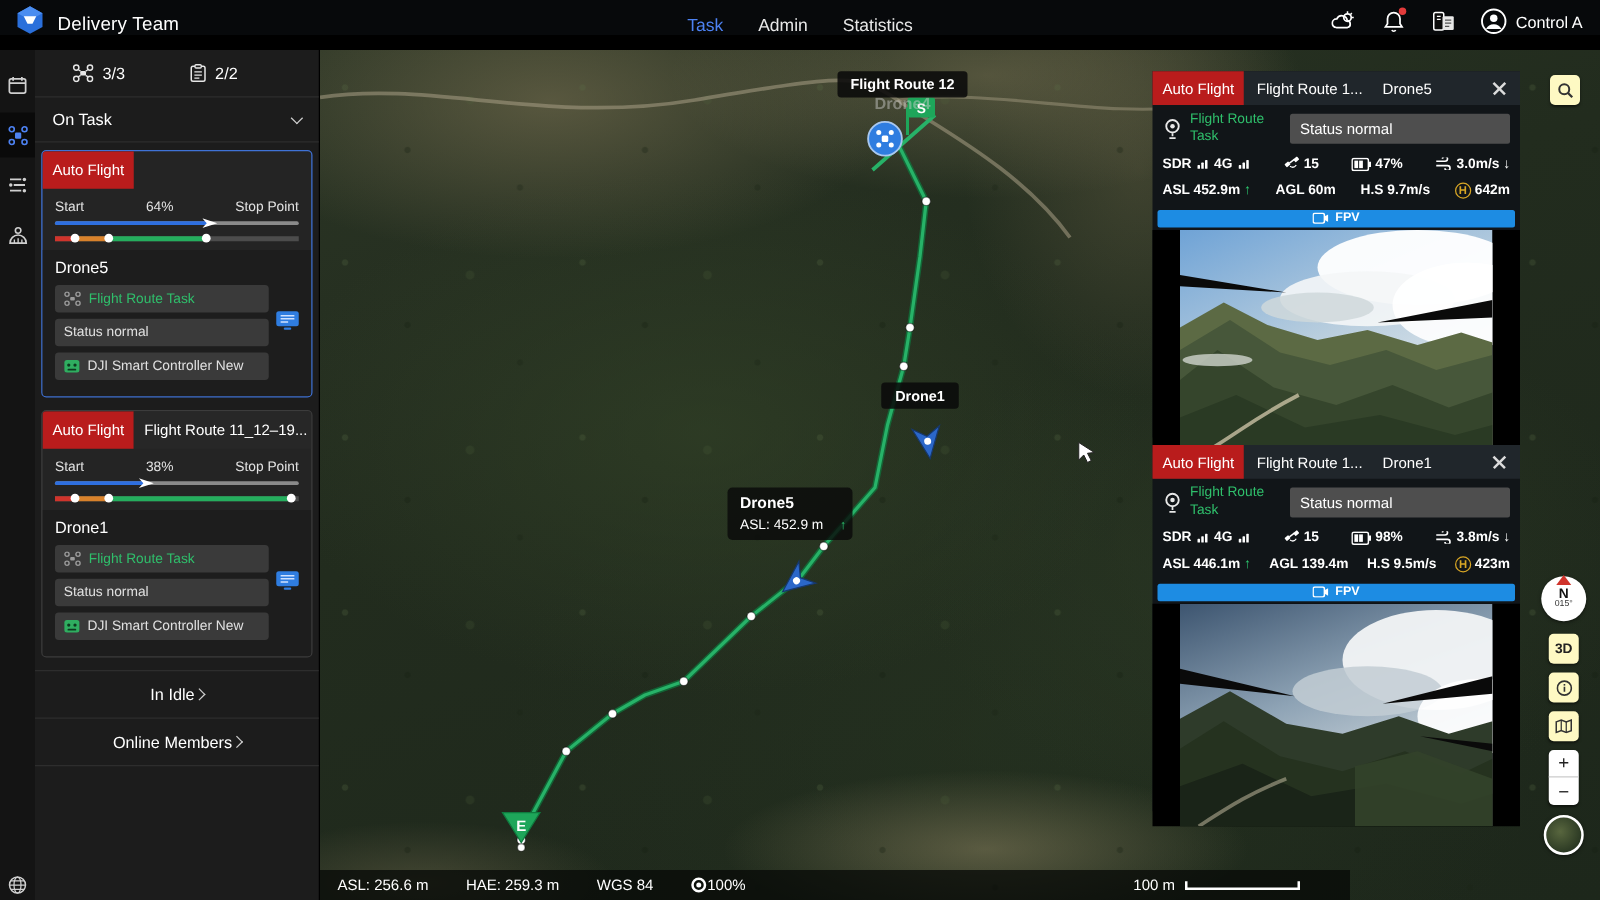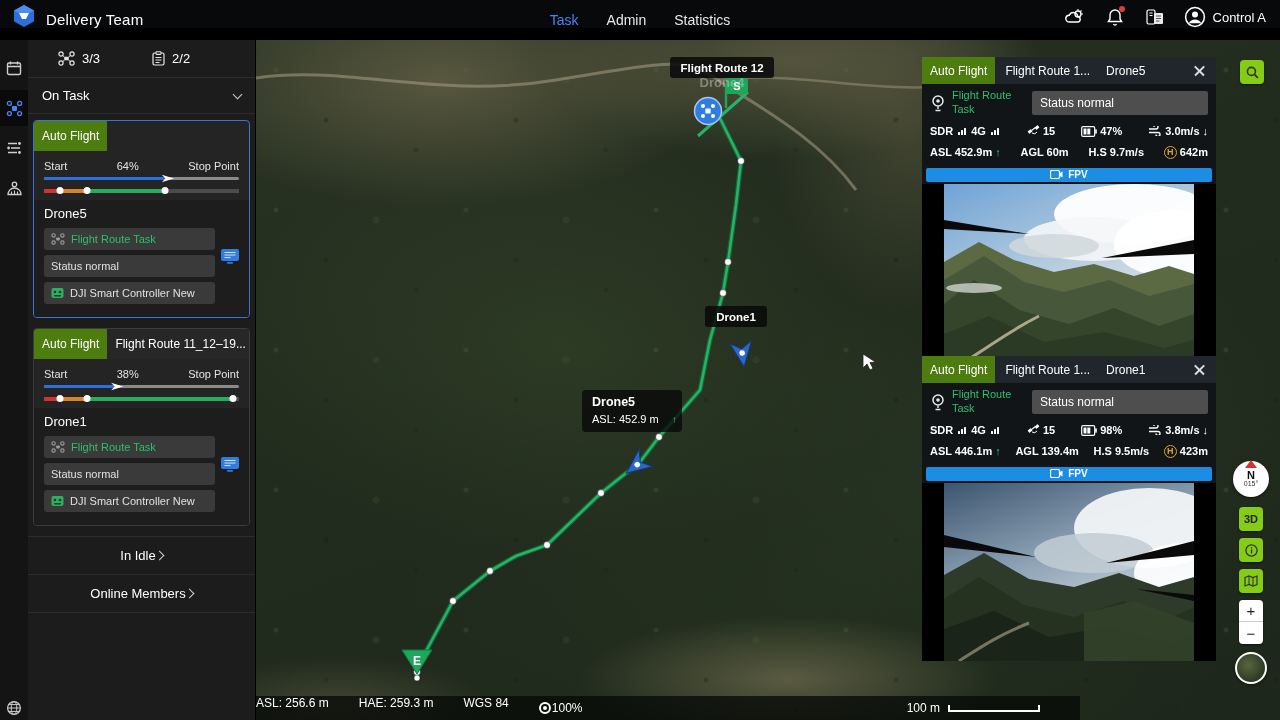--- a/index.html
+++ b/index.html
@@ -34,21 +34,21 @@
   .count-item { display:flex; align-items:center; gap:7px; }
   .sec-head { height:36px; display:flex; align-items:center; justify-content:space-between;
               padding:0 14px; font-size:13px; border-bottom:1px solid #2d2d2d; }
   .chev { width:7px; height:7px; border-right:1.6px solid #cfcfcf; border-bottom:1.6px solid #cfcfcf; display:inline-block; }
   .chev.down { transform:rotate(45deg); margin-top:-3px; }
   .chev.right { transform:rotate(-45deg); }
   .cards { padding:6px 5px 0 5px; }
   .card { border:1px solid #3c3c3c; border-radius:4px; margin-bottom:10px; background:#242424; overflow:hidden; }
   .card.selected { border-color:#3f72d6; }
   .card-header { display:flex; height:30px; }
-  .badge { background:#4d7c0f; color:#fff; font-size:12px; display:flex; align-items:center;
+  .badge { background:#b91c1c; color:#fff; font-size:12px; display:flex; align-items:center;
            padding:0 8px; white-space:nowrap; }
   .card-title { flex:1; display:flex; align-items:center; padding:0 8px; font-size:12px;
                 background:#272727; white-space:nowrap; overflow:hidden; }
   .progress-labels { display:flex; justify-content:space-between; font-size:11px; color:#e3e3e3;
                      padding:9px 10px 5px 10px; }
   .ptrack { position:relative; height:3px; margin:0 10px 9px 10px; background:#8a8a8a; border-radius:2px; }
   .pfill { position:absolute; left:0; top:0; height:3px; background:#2e6fe0; border-radius:2px; }
   .parrow { position:absolute; right:-5px; top:-4px; width:12px; height:11px; background:#fff;
             clip-path:polygon(0 15%, 100% 50%, 0 85%, 30% 50%); }
   .segbar { position:relative; height:4px; margin:0 10px 7px 10px; background:#4c4c4c; display:flex; }
@@ -80,22 +80,22 @@
            linear-gradient(160deg, #2a3424 0%, #222c1e 40%, #1d271b 100%); }
   .map-noise { position:absolute; inset:0;
        background-image: radial-gradient(circle 2px at 20px 30px, rgba(90,110,70,.25) 0 2px, transparent 3px),
                          radial-gradient(circle 2px at 70px 80px, rgba(20,30,16,.3) 0 2px, transparent 3px),
                          radial-gradient(circle 3px at 120px 40px, rgba(80,100,60,.2) 0 3px, transparent 4px),
                          radial-gradient(circle 2px at 160px 110px, rgba(25,35,20,.3) 0 2px, transparent 3px);
        background-size:190px 140px; }
   .map svg.overlay { position:absolute; inset:0; }
 
   .map-status { position:absolute; left:256px; bottom:0; width:824px; height:24px;
-                background:rgba(8,10,8,.78); display:flex; gap:30px;
-                font-size:12px; z-index:45; }
+                background:rgba(8,10,8,.78); display:flex; align-items:center; gap:30px;
+                padding-left:14px; font-size:12px; z-index:45; }
   .scale-wrap { margin-left:auto; margin-right:40px; display:flex; align-items:center; gap:8px; }
   .scale-bar { width:92px; height:7px; border-left:2px solid #fff; border-right:2px solid #fff;
                border-bottom:2px solid #fff; }
   .acc-icon { width:12px; height:12px; border-radius:50%; border:2px solid #fff; position:relative; }
   .acc-icon::after { content:""; position:absolute; inset:2px; border-radius:50%; background:#fff; }
 
   
   .panel { position:absolute; left:922px; width:294px; background:#111518; z-index:46; }
   .panel-1 { top:57px; height:293px; }
   .panel-2 { top:356px; height:293px; }
@@ -118,21 +118,21 @@
   .bars i { width:2px; background:#fff; display:block; border-radius:.5px; }
   .up-green { color:#2ecc71; font-weight:bold; }
   .h-icon { width:13px; height:13px; border-radius:50%; border:1.5px solid #d8a625; color:#d8a625;
             font-size:9px; font-weight:bold; display:flex; align-items:center; justify-content:center; }
   .fpv-bar { height:14px; margin:2px 4px; background:#1d8ce3; border-radius:2px; display:flex;
              align-items:center; justify-content:center; gap:5px; font-size:10px; font-weight:bold; cursor:pointer; }
   .video { height:178px; background:#000; display:flex; justify-content:center; overflow:hidden; }
 
   
   .mc { position:absolute; z-index:48; }
-  .mc-btn { width:24px; height:24px; background:#84cc16; border-radius:4px; color:#222;
+  .mc-btn { width:24px; height:24px; background:#fef9c3; border-radius:4px; color:#222;
             display:flex; align-items:center; justify-content:center; font-size:11px; font-weight:bold;
             box-shadow:0 1px 2px rgba(0,0,0,.5); cursor:pointer; }
   .compass { width:36px; height:36px; background:#fff; border-radius:50%; position:relative;
              display:flex; flex-direction:column; align-items:center; justify-content:center;
              box-shadow:0 1px 3px rgba(0,0,0,.5); cursor:pointer; }
   .compass .n { color:#111; font-size:11px; font-weight:bold; line-height:10px; }
   .compass .deg { color:#333; font-size:7px; line-height:8px; }
   .compass .needle { position:absolute; top:-1px; left:50%; transform:translateX(-50%);
                      width:0; height:0; border-left:6px solid transparent; border-right:6px solid transparent;
                      border-bottom:8px solid #d0342c; }

